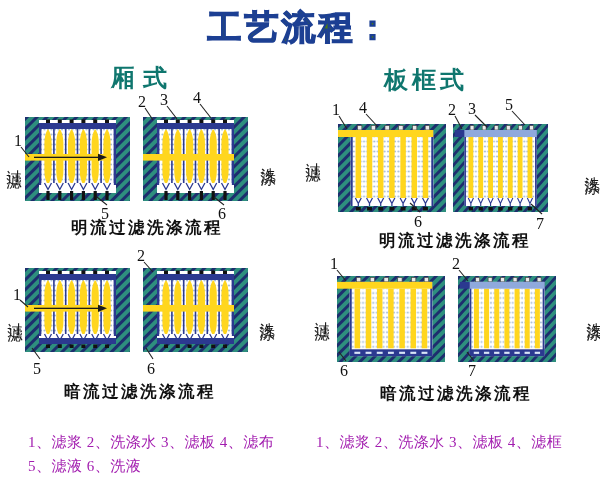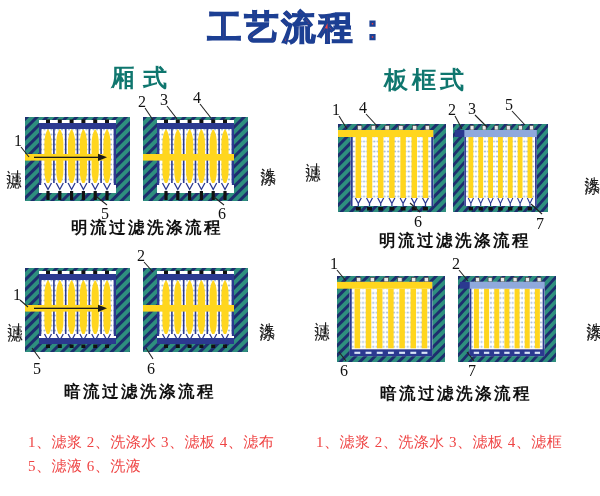--- a/index.html
+++ b/index.html
@@ -1,29 +1,29 @@
 <!DOCTYPE html>
 <html><head>
 <meta charset="utf-8">
 <style>
   html,body{margin:0;padding:0;background:#fff;}
   .stage{position:relative;width:600px;height:496px;background:#fff;overflow:hidden;
          font-family:"Liberation Serif",serif;color:#1a1a1a;}
   .title{position:absolute;left:50%;top:5px;transform:translateX(-50%);
          font-family:"Liberation Sans",sans-serif;font-weight:900;font-size:34px;
-         letter-spacing:3px;color:#ef4444;-webkit-text-stroke:1.3px #1c3f93;white-space:nowrap;}
+         letter-spacing:3px;color:#4d7c0f;-webkit-text-stroke:1.3px #1c3f93;white-space:nowrap;}
   .sec-h{position:absolute;font-size:24px;font-weight:600;color:#0f766e;white-space:nowrap;}
   .diag{position:absolute;}
   .overlay{position:absolute;left:0;top:0;pointer-events:none;}
   .co{position:absolute;font-size:16px;line-height:16px;color:#111;font-weight:500;}
   .vside{position:absolute;writing-mode:vertical-rl;font-size:15.5px;letter-spacing:4px;
          color:#1a1a1a;white-space:nowrap;}
   .cap{position:absolute;font-size:16.5px;font-weight:700;letter-spacing:2.5px;
        text-align:center;color:#111;white-space:nowrap;}
-  .legend{position:absolute;font-size:15px;line-height:24px;color:#ef4444;
+  .legend{position:absolute;font-size:15px;line-height:24px;color:#a21caf;
           letter-spacing:0.5px;white-space:nowrap;}
 </style>
 </head>
 <body>
 
 <div class="stage">
 
   <svg width="0" height="0" style="position:absolute" aria-hidden="true">
     <defs>
       <pattern id="hatch" width="7" height="7" patternUnits="userSpaceOnUse" patternTransform="rotate(45)">

